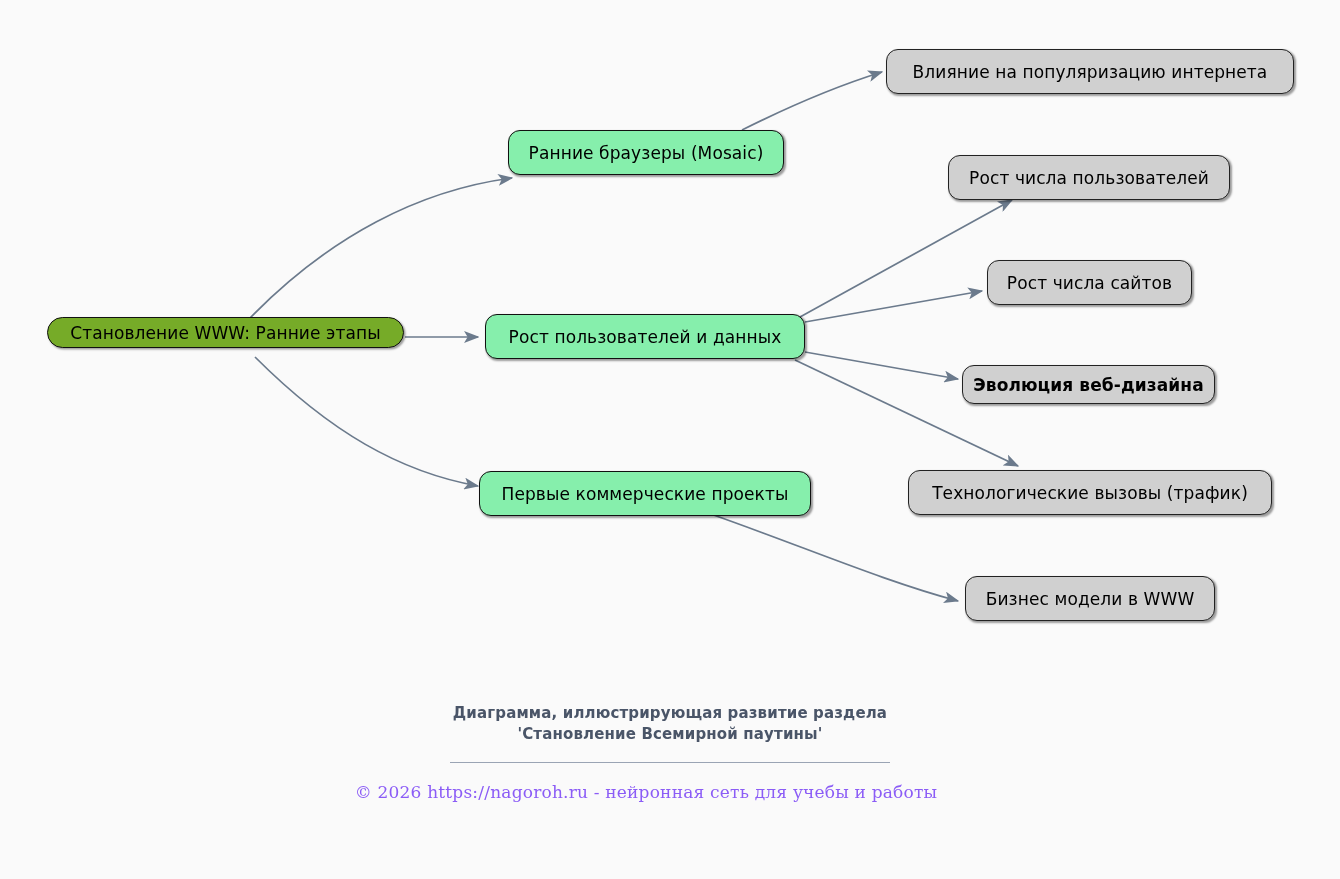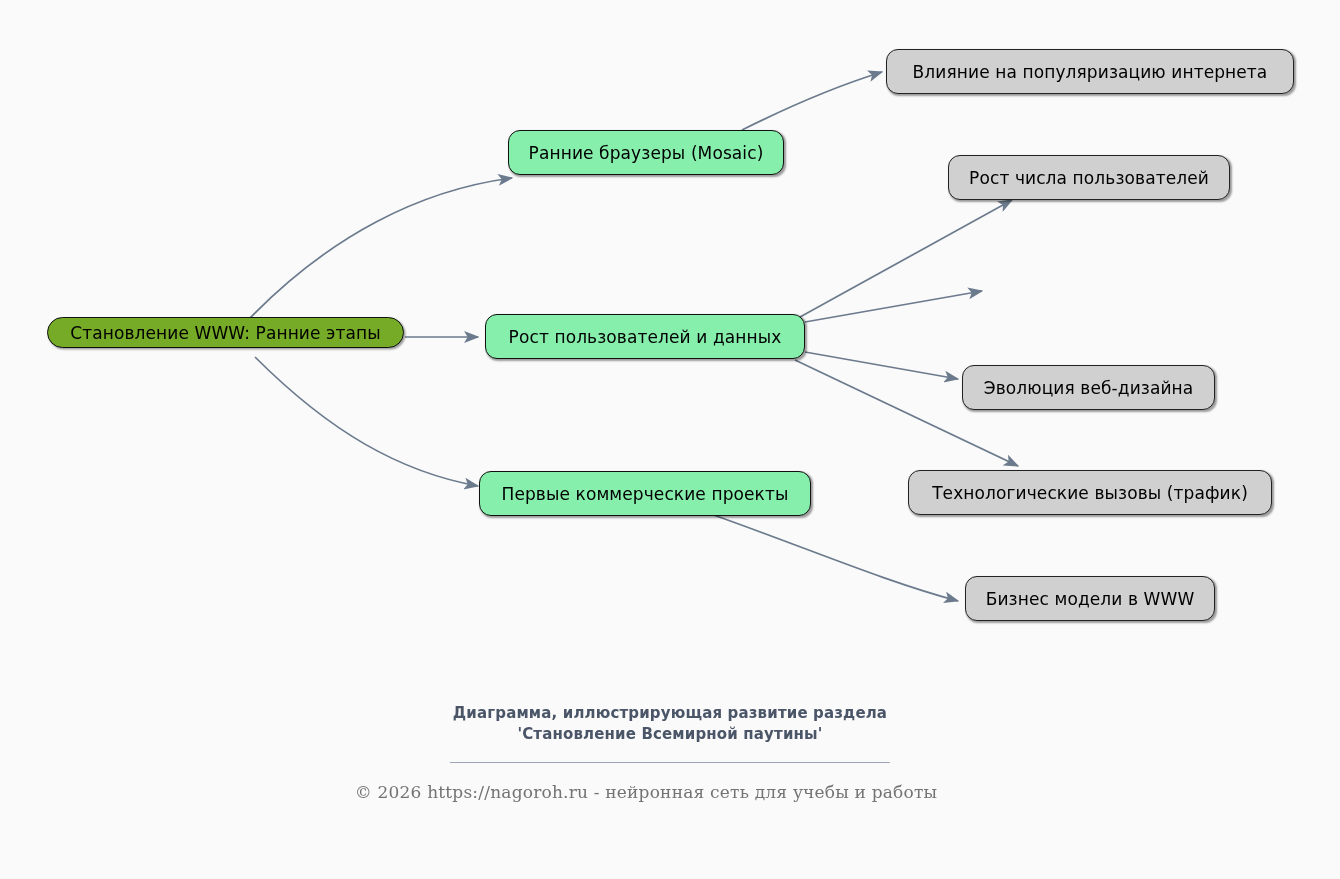--- a/index.html
+++ b/index.html
@@ -77,21 +77,21 @@
     border-top: 1.4px solid #9aa4b4;
   }
   #footer-line {
     position: absolute;
     left: 0;
     top: 782px;
     width: 1292px;
     text-align: center;
     font-family: "DejaVu Serif", serif;
     font-size: 17px;
-    color: #737373;
+    color: #8b5cf6;
     letter-spacing: 0.2px;
   }
 </style>
 </head>
 <body>
 
 <div id="page">
 
   <svg id="edge-layer" viewBox="0 0 1340 879" width="1340" height="879">
     <defs>
@@ -136,22 +136,25 @@
   </div>
 
   <div class="node leaf" style="left:886px; top:49px; width:408px; height:45px;text-align:right;">
     <span class="node-label">Влияние на популяризацию интернета</span>
   </div>
 
   <div class="node leaf" style="left:948px; top:155px; width:282px; height:45px;">
     <span class="node-label">Рост числа пользователей</span>
   </div>
 
+  <div class="node leaf" style="left:987px; top:260px; width:205px; height:45px;">
+    <span class="node-label">Рост числа сайтов</span>
+  </div>
 
-  <div class="node leaf" style="left:962px; top:365px; width:253px; height:45px;">
+  <div class="node leaf" style="left:962px; top:365px; width:253px; height:39px;font-weight:bold;">
     <span class="node-label">Эволюция веб-дизайна</span>
   </div>
 
   <div class="node leaf" style="left:965px; top:576px; width:250px; height:45px;">
     <span class="node-label">Бизнес модели в WWW</span>
   </div>
 
   <div class="node leaf" style="left:908px; top:470px; width:364px; height:45px;">
     <span class="node-label">Технологические вызовы (трафик)</span>
   </div>

